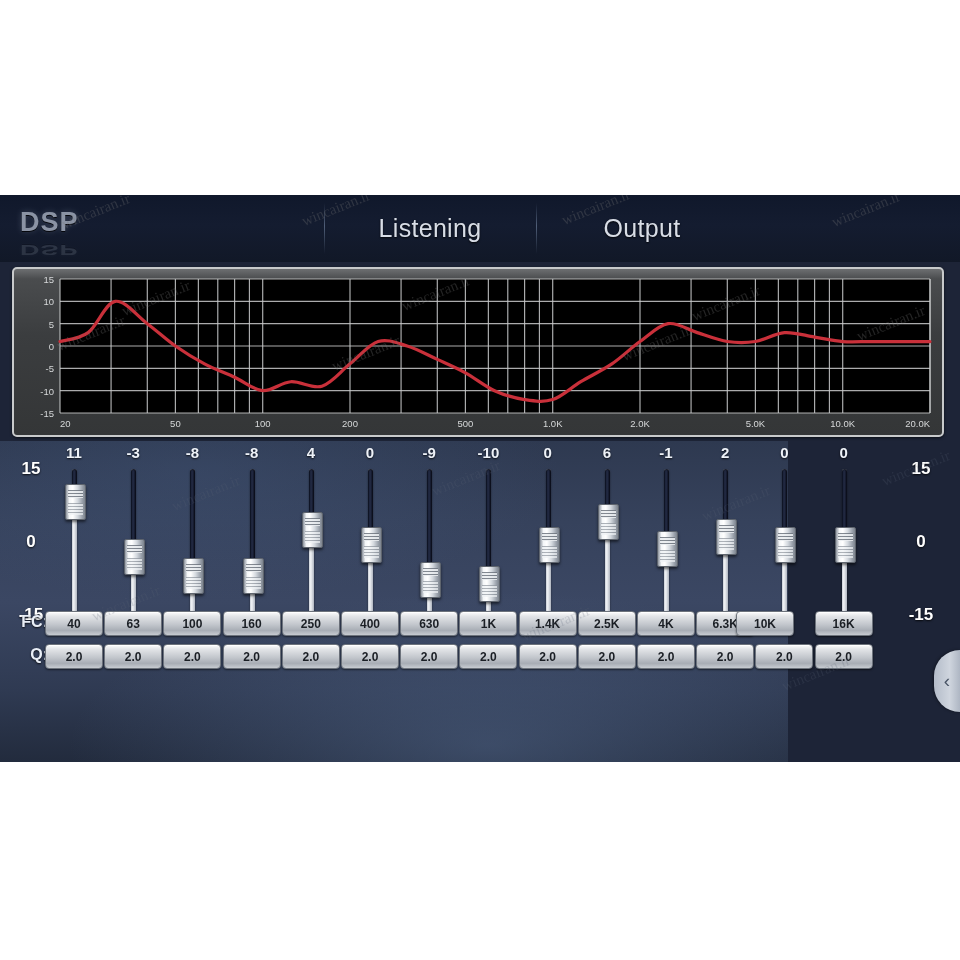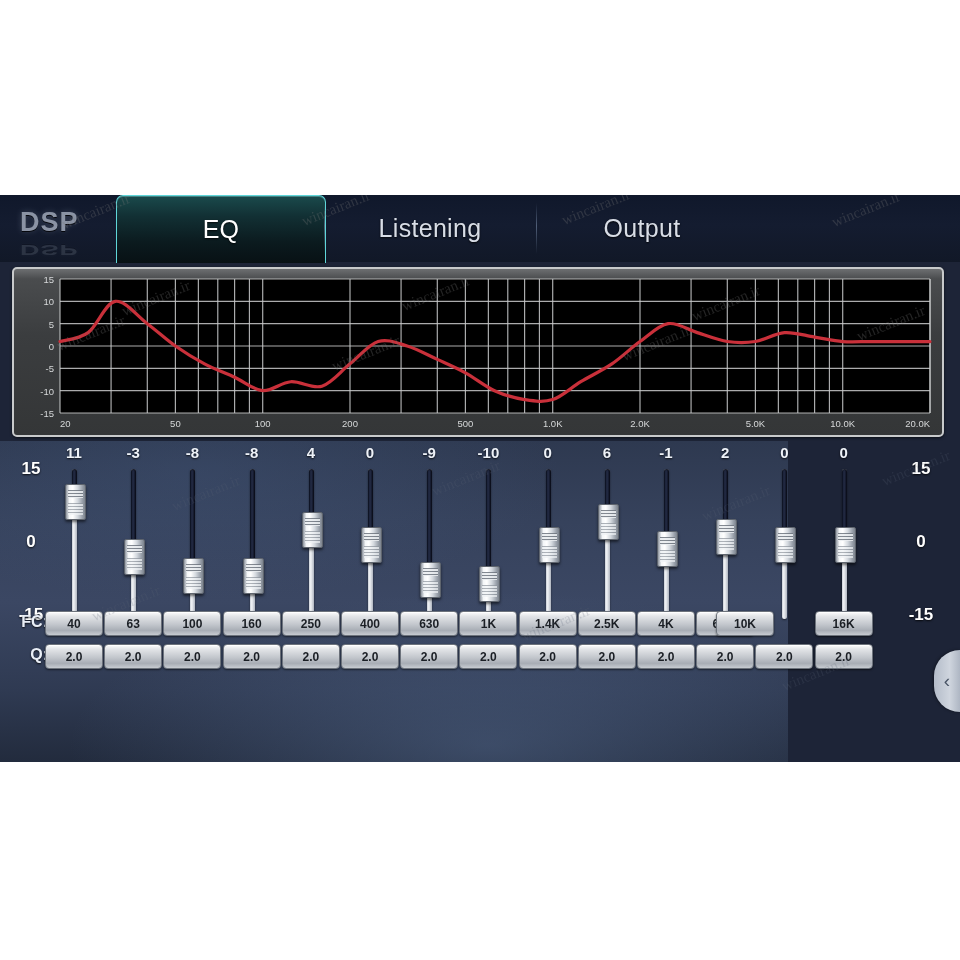--- a/index.html
+++ b/index.html
@@ -139,23 +139,20 @@
 </style>
 </head>
 <body>
 
 <div id="app">
 
   <div class="tabbar">
     <div class="logo">
       <span>DSP</span>
       <span class="refl">DSP</span>
-    </div>
-    <div class="tab active" style="left:116px;width:208px;">
-      <span>EQ</span>
     </div>
     <div class="tab sep" style="left:324px;width:212px;">
       <span>Listening</span>
     </div>
     <div class="tab sep" style="left:536px;width:212px;">
       <span>Output</span>
     </div>
   </div>
 
   <div class="graphwrap">
@@ -326,21 +323,21 @@
         <div class="cell" style="left: 163.4px; top: 170px; width: 58px;">100</div>
         <div class="cell" style="left: 222.6px; top: 170px; width: 58px;">160</div>
         <div class="cell" style="left: 281.8px; top: 170px; width: 58px;">250</div>
         <div class="cell" style="left: 341px; top: 170px; width: 58px;">400</div>
         <div class="cell" style="left: 400.2px; top: 170px; width: 58px;">630</div>
         <div class="cell" style="left: 459.4px; top: 170px; width: 58px;">1K</div>
         <div class="cell" style="left: 518.6px; top: 170px; width: 58px;">1.4K</div>
         <div class="cell" style="left: 577.8px; top: 170px; width: 58px;">2.5K</div>
         <div class="cell" style="left: 637px; top: 170px; width: 58px;">4K</div>
         <div class="cell" style="left: 696.2px; top: 170px; width: 58px;">6.3K</div>
-        <div class="cell" style="left: 716px; top: 170px; width: 58px;">10K</div>
+        <div class="cell" style="left: 736px; top: 170px; width: 58px;">10K</div>
         <div class="cell" style="left: 814.6px; top: 170px; width: 58px;">16K</div>
       </div>
     <div id="qrow">
         <div class="cell" style="left: 45px; top: 203px; width: 58px;">2.0</div>
         <div class="cell" style="left: 104.2px; top: 203px; width: 58px;">2.0</div>
         <div class="cell" style="left: 163.4px; top: 203px; width: 58px;">2.0</div>
         <div class="cell" style="left: 222.6px; top: 203px; width: 58px;">2.0</div>
         <div class="cell" style="left: 281.8px; top: 203px; width: 58px;">2.0</div>
         <div class="cell" style="left: 341px; top: 203px; width: 58px;">2.0</div>
         <div class="cell" style="left: 400.2px; top: 203px; width: 58px;">2.0</div>

